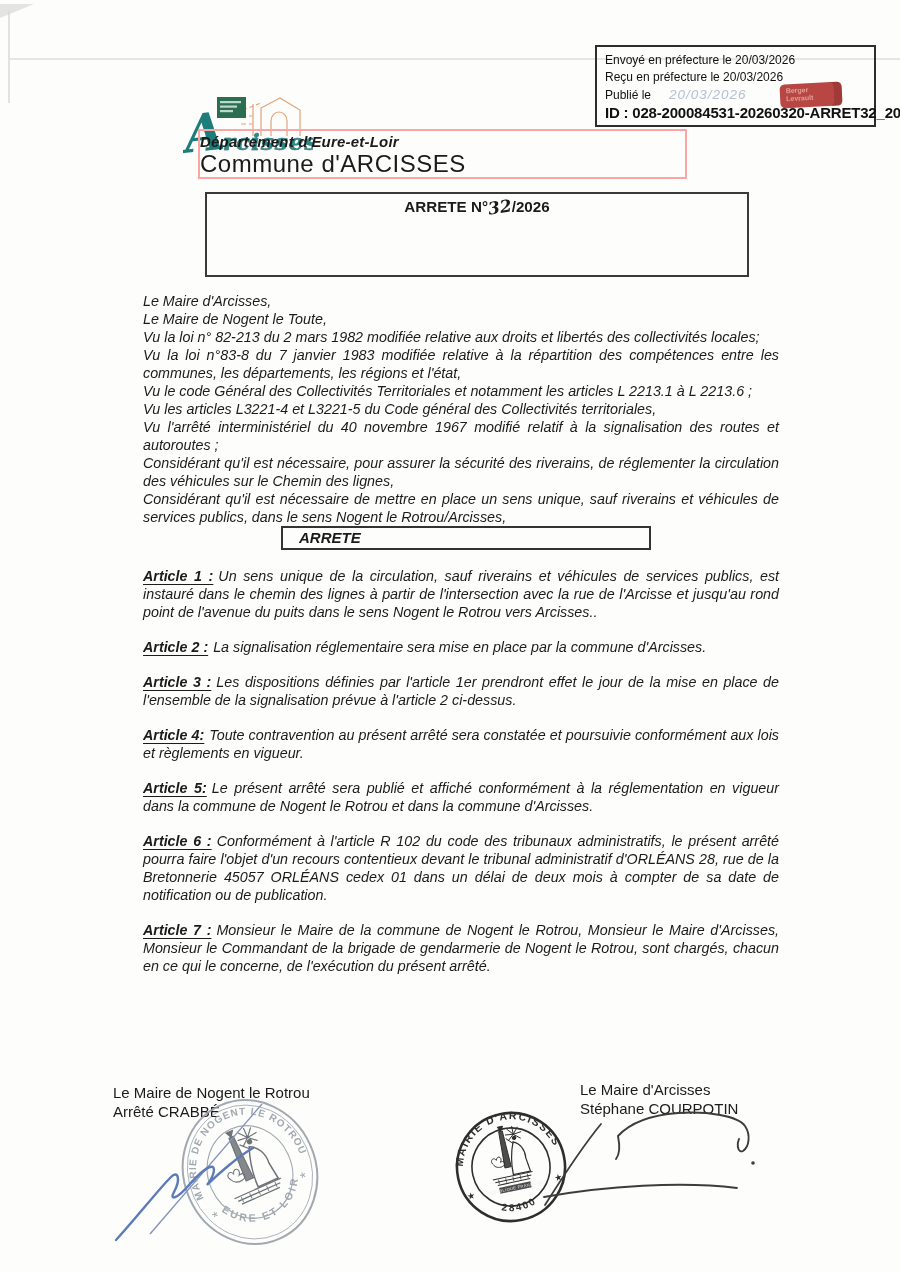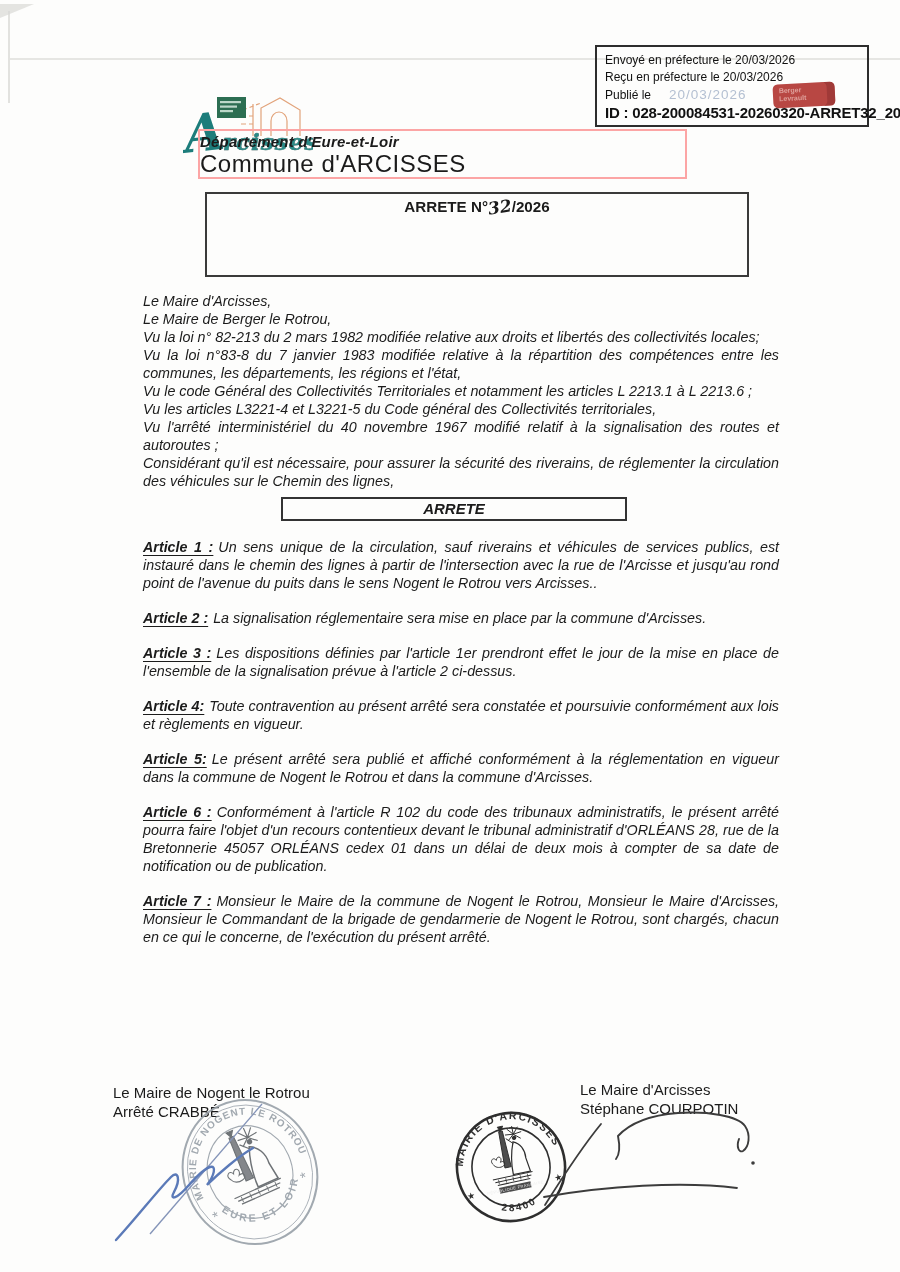--- a/index.html
+++ b/index.html
@@ -9,26 +9,26 @@
   }
   
   .artifact-hline{position:absolute;left:8px;top:58px;width:892px;height:2px;background:#e6e6e3;}
   .artifact-vline{position:absolute;left:8px;top:11px;width:2px;height:92px;background:#e2e2df;}
   .artifact-corner{position:absolute;left:0;top:4px;width:0;height:0;
     border-top:14px solid #d8d8d5;border-right:34px solid transparent;opacity:.7;}
 
   
   .pref-box{
     position:absolute;left:595px;top:45px;width:262px;height:70px;
-    border:2px solid #2d2d2d;padding:5px 0 3px 8px;
+    border:2px solid #2d2d2d;padding:5px 7px 3px 8px;
     font-size:12px;line-height:17px;color:#111;
   }
   .pref-row{white-space:nowrap;}
   .pref-id{font-size:15px;letter-spacing:-0.2px;font-weight:bold;}
-  .faint-date{color:#b4c0d2;font-size:13.5px;margin-left:18px;letter-spacing:1px;}
+  .faint-date{color:#b4c0d2;font-size:13.5px;margin-left:18px;letter-spacing:1px;font-style:italic;}
   .vendor-stamp{
     position:absolute;right:32px;top:36px;width:56px;height:21px;
     background:#b84743;border-radius:5px;transform:rotate(-3deg);
     color:#dfa09b;font-size:7px;line-height:8px;font-weight:bold;
     padding:3px 0 0 6px;box-shadow:inset -8px 0 0 #a03a38;
   }
 
   
   .logo{position:absolute;left:183px;top:92px;width:130px;height:76px;}
   .logo svg{position:absolute;left:0;top:0;}
@@ -52,22 +52,22 @@
     font-size:17px;transform:rotate(-9deg) translateY(1px);font-weight:bold;
   }
 
   
   .body-text{
     position:absolute;left:143px;top:292px;width:636px;
     font-size:14.3px;line-height:18px;text-align:justify;font-style:italic;
   }
   .body-text p{margin:0;}
   .arrete-box{
-    margin:7px 0 13px 138px;width:334px;border:2px solid #333;
-    text-align:center;font-weight:bold;font-size:15px;padding:1px 4px;
+    margin:0 0 13px 138px;width:334px;border:2px solid #333;
+    font-weight:bold;font-size:15px;padding:1px 16px;
   }
   p.article{margin-top:17px;}
   .article-label{font-weight:bold;text-decoration:underline;text-underline-offset:3px;margin-right:5px;margin-top:20px;}
 
   
   .sig-left{position:absolute;left:113px;top:1083px;font-size:15px;line-height:19px;}
   .sig-right{position:absolute;left:580px;top:1080px;font-size:15px;line-height:19px;}
 
   .overlay{position:absolute;left:0;top:0;pointer-events:none;}
   .stamp-nogent{color:#98a0a8;}
@@ -126,35 +126,36 @@
 
   <div class="title-box">
     <div><span>ARRETE N°</span><span class="handwritten-num">32</span><span>/2026</span></div>
   </div>
 
   <div class="body-text">
     <div>
 
         <p>Le Maire d'Arcisses,</p>
 
-        <p>Le Maire de Berger le Rotrou,</p>
+        <p>Le Maire de Nogent le Toute,</p>
 
         <p>Vu la loi n° 82-213 du 2 mars 1982 modifiée relative aux droits et libertés des collectivités locales;</p>
 
         <p>Vu la loi n°83-8 du 7 janvier 1983 modifiée relative à la répartition des compétences entre les communes, les départements, les régions et l'état,</p>
 
         <p>Vu le code Général des Collectivités Territoriales et notamment les articles L 2213.1 à L 2213.6 ;</p>
 
         <p>Vu les articles L3221-4 et L3221-5 du Code général des Collectivités territoriales,</p>
 
 
         <p>Vu l'arrêté interministériel du 40 novembre 1967 modifié relatif à la signalisation des routes et autoroutes ;</p>
 
         <p>Considérant qu'il est nécessaire, pour assurer la sécurité des riverains, de réglementer la circulation des véhicules sur le Chemin des lignes,</p>
 
+        <p>Considérant qu'il est nécessaire de mettre en place un sens unique, sauf riverains et véhicules de services publics, dans le sens Nogent le Rotrou/Arcisses,</p>
       </div>
 
     <div class="arrete-box">ARRETE</div>
 
     <div>
 
         <p class="article"><span class="article-label">Article 1 :</span><span>Un sens unique de la circulation, sauf riverains et véhicules de services publics, est instauré dans le chemin des lignes à partir de l'intersection avec la rue de l'Arcisse et jusqu'au rond point de l'avenue du puits dans le sens Nogent le Rotrou vers Arcisses..</span></p>
 
         <p class="article"><span class="article-label">Article 2 :</span><span>La signalisation réglementaire sera mise en place par la commune d'Arcisses.</span></p>
 

